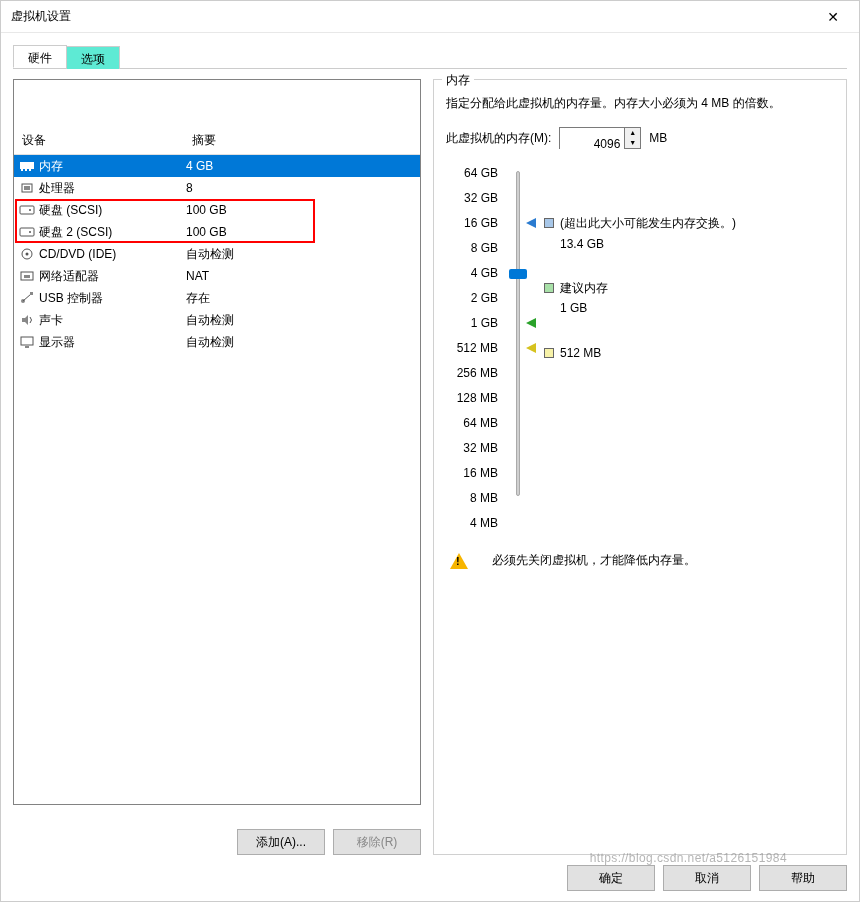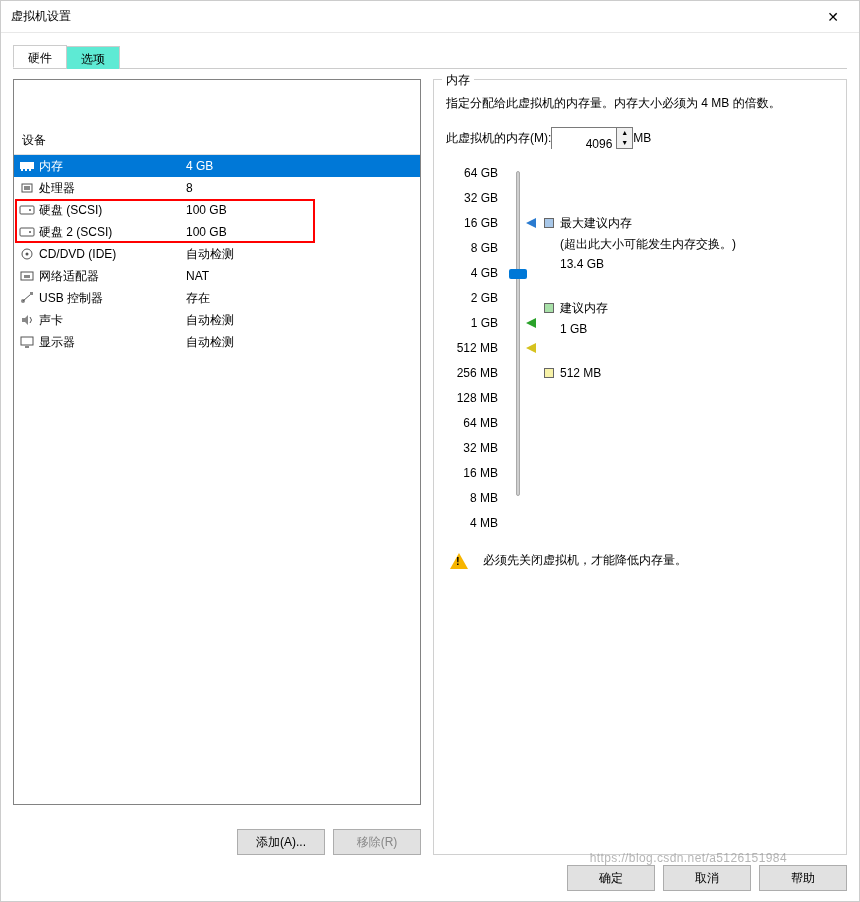--- a/index.html
+++ b/index.html
@@ -108,21 +108,21 @@
     padding: 10px 12px 16px 12px;
     position: relative;
     height: 100%;
   }
   .group-title {
     position: absolute; top: -8px; left: 8px;
     background: #fff; padding: 0 4px;
   }
   .mem-desc { margin: 4px 0 14px 0; line-height: 1.6; }
   .mem-row {
-    display: flex; align-items: center; gap: 0;
+    display: flex; align-items: center; gap: 8px;
     margin-bottom: 12px;
   }
   .spinner {
     display: flex; align-items: center;
     border: 1px solid #7a7a7a;
     height: 22px;
   }
   .spinner input {
     width: 64px; height: 20px; border: none;
     text-align: right; padding: 0 4px;
@@ -186,21 +186,21 @@
   }
   .sq {
     width: 10px; height: 10px;
     margin-top: 5px;
     border: 1px solid #666;
   }
   .sq.blue { background: #a8c7e8; }
   .sq.green { background: #a8e0a8; }
   .sq.yellow { background: #f7f2a8; }
   .warning {
-    display: flex; align-items: center; gap: 15px;
+    display: flex; align-items: center; gap: 24px;
     margin-top: 16px;
     padding-left: 4px;
   }
   .warn-icon {
     width: 0; height: 0;
     border-left: 9px solid transparent;
     border-right: 9px solid transparent;
     border-bottom: 16px solid #f7b500;
     position: relative;
   }
@@ -239,20 +239,21 @@
       <div class="tab active">硬件</div>
       <div class="tab">选项</div>
     </div>
 
     <div class="columns">
 
       <div class="left">
         <div class="list-container">
           <div class="list-header">
             <div class="col-dev">设备</div>
+            <div class="col-sum">摘要</div>
           </div>
           <div class="list-rows" id="rows">
             <div class="hl-box"></div>
           <div class="row selected">
     <span class="icon">
                   <svg width="16" height="14" viewBox="0 0 16 14">
                     <rect x="1" y="3" width="14" height="7" fill="#fff"></rect>
                     <rect x="2" y="10" width="2" height="2" fill="#fff"></rect>
                     <rect x="6" y="10" width="2" height="2" fill="#fff"></rect>
                     <rect x="10" y="10" width="2" height="2" fill="#fff"></rect>
@@ -389,21 +390,20 @@
               <div class="track-line"></div>
               <div class="mark blue" style="top:57px"></div>
               <div class="thumb"></div>
               <div class="mark green" style="top:157px"></div>
               <div class="mark yellow" style="top:182px"></div>
             </div>
             <div class="legend">
               <div class="legend-item">
                 <div class="sq blue"></div>
                 <div>
-                  <div>最大建议内存</div>
                   <div>(超出此大小可能发生内存交换。)</div>
                   <div>13.4 GB</div>
                 </div>
               </div>
               <div style="height:16px"></div>
               <div class="legend-item">
                 <div class="sq green"></div>
                 <div>
                   <div>建议内存</div>
                   <div>1 GB</div>

